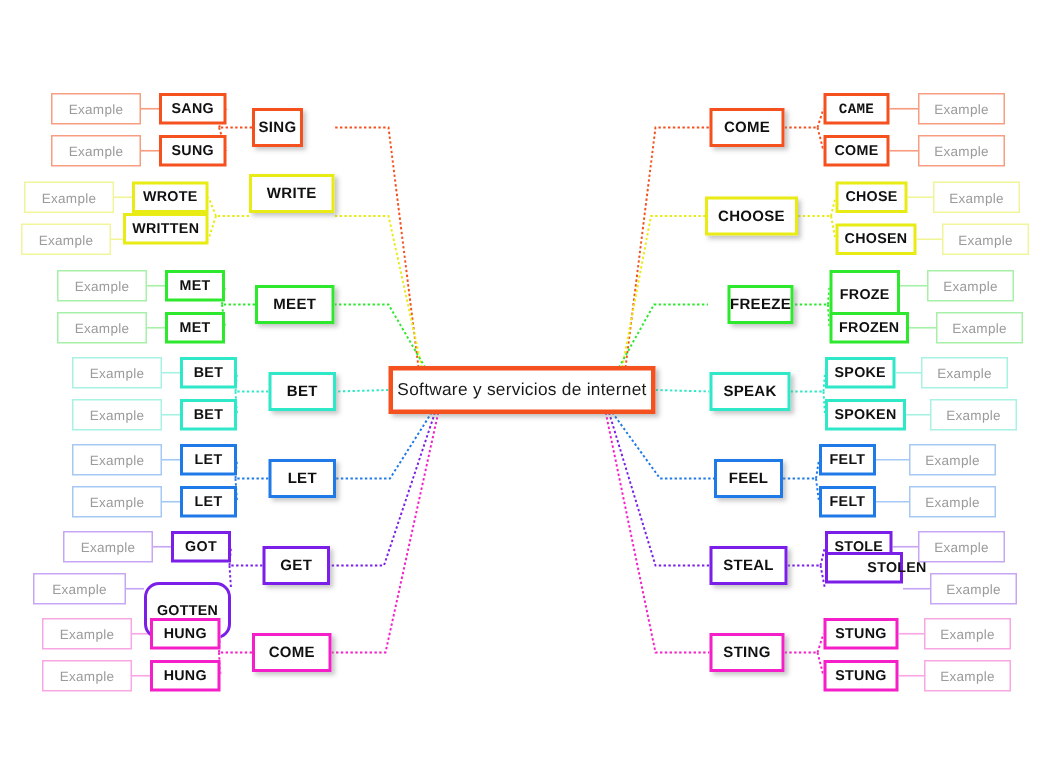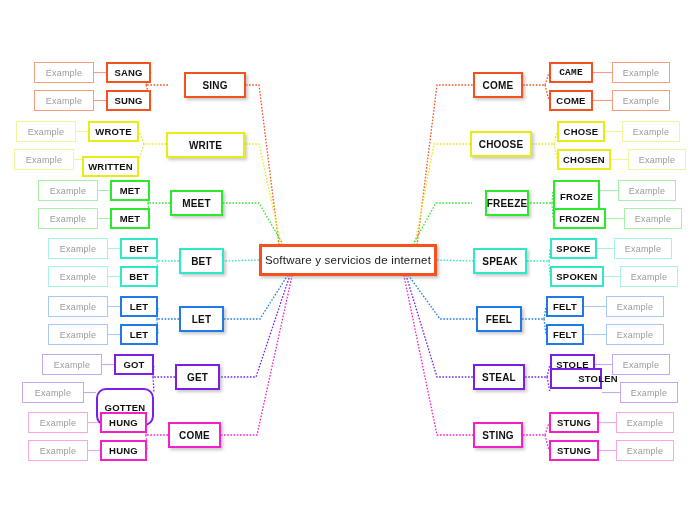--- a/index.html
+++ b/index.html
@@ -153,29 +153,29 @@
       <path d="M 602 392.5 L 620 392.5" fill="none" stroke="#c7a6f4" stroke-width="1.1"></path>
       <path d="M 403.8 275 L 437 435 L 473 435" fill="none" stroke="#f41fc8" stroke-width="1.3" stroke-dasharray="1.6,1.6"></path>
       <path d="M 523 435 L 545 435" fill="none" stroke="#f41fc8" stroke-width="1.3" stroke-dasharray="1.6,1.6"></path>
       <path d="M 545 435 L 549 422.5" fill="none" stroke="#f41fc8" stroke-width="1.3" stroke-dasharray="1.6,1.6"></path>
       <path d="M 599 422.5 L 616 422.5" fill="none" stroke="#f9a6e4" stroke-width="1.1"></path>
       <path d="M 545 435 L 549 450.5" fill="none" stroke="#f41fc8" stroke-width="1.3" stroke-dasharray="1.6,1.6"></path>
       <path d="M 599 450.5 L 616 450.5" fill="none" stroke="#f9a6e4" stroke-width="1.1"></path>
     </svg>
   <div id="nodes">
       <div class="node center" style="left: 259px; top: 244px; width: 178px; height: 32px; border-color: rgb(244, 81, 30);">Software y servicios de internet</div>
-      <div class="node main" style="left: 168px; top: 72px; width: 62px; height: 26px; border-color: rgb(244, 81, 30); margin-left: 16px;">SING</div>
+      <div class="node main" style="left: 168px; top: 72px; width: 34px; height: 26px; border-color: rgb(244, 81, 30);">SING</div>
       <div class="node sub" style="left: 106px; top: 62px; width: 45px; height: 21px; border-color: rgb(244, 81, 30);">SANG</div>
       <div class="node leaf" style="left: 34px; top: 62px; width: 60px; height: 21px; border-color: rgb(247, 158, 129);">Example</div>
       <div class="node sub" style="left: 106px; top: 90px; width: 45px; height: 21px; border-color: rgb(244, 81, 30);">SUNG</div>
       <div class="node leaf" style="left: 34px; top: 90px; width: 60px; height: 21px; border-color: rgb(247, 158, 129);">Example</div>
-      <div class="node main" style="left: 166px; top: 132px; width: 79px; height: 26px; border-color: rgb(232, 235, 20);">WRITE</div>
+      <div class="node main" style="left: 166px; top: 116px; width: 57px; height: 26px; border-color: rgb(232, 235, 20);">WRITE</div>
       <div class="node sub" style="left: 88px; top: 121px; width: 51px; height: 21px; border-color: rgb(232, 235, 20);">WROTE</div>
       <div class="node leaf" style="left: 16px; top: 121px; width: 60px; height: 21px; border-color: rgb(242, 244, 154);">Example</div>
-      <div class="node sub" style="left: 82px; top: 142px; width: 57px; height: 21px; border-color: rgb(232, 235, 20); margin-top: 14px;">WRITTEN</div>
+      <div class="node sub" style="left: 82px; top: 142px; width: 57px; height: 21px; border-color: rgb(232, 235, 20);">WRITTEN</div>
       <div class="node leaf" style="left: 14px; top: 149px; width: 60px; height: 21px; border-color: rgb(242, 244, 154);">Example</div>
       <div class="node main" style="left: 170px; top: 190px; width: 53px; height: 26px; border-color: rgb(46, 232, 46);">MEET</div>
       <div class="node sub" style="left: 110px; top: 180px; width: 40px; height: 21px; border-color: rgb(46, 232, 46);">MET</div>
       <div class="node leaf" style="left: 38px; top: 180px; width: 60px; height: 21px; border-color: rgb(167, 240, 167);">Example</div>
       <div class="node sub" style="left: 110px; top: 208px; width: 40px; height: 21px; border-color: rgb(46, 232, 46);">MET</div>
       <div class="node leaf" style="left: 38px; top: 208px; width: 60px; height: 21px; border-color: rgb(167, 240, 167);">Example</div>
       <div class="node main" style="left: 179px; top: 248px; width: 45px; height: 26px; border-color: rgb(47, 232, 200);">BET</div>
       <div class="node sub" style="left: 120px; top: 238px; width: 38px; height: 21px; border-color: rgb(47, 232, 200);">BET</div>
       <div class="node leaf" style="left: 48px; top: 238px; width: 60px; height: 21px; border-color: rgb(168, 242, 228);">Example</div>
       <div class="node sub" style="left: 120px; top: 266px; width: 38px; height: 21px; border-color: rgb(47, 232, 200);">BET</div>

